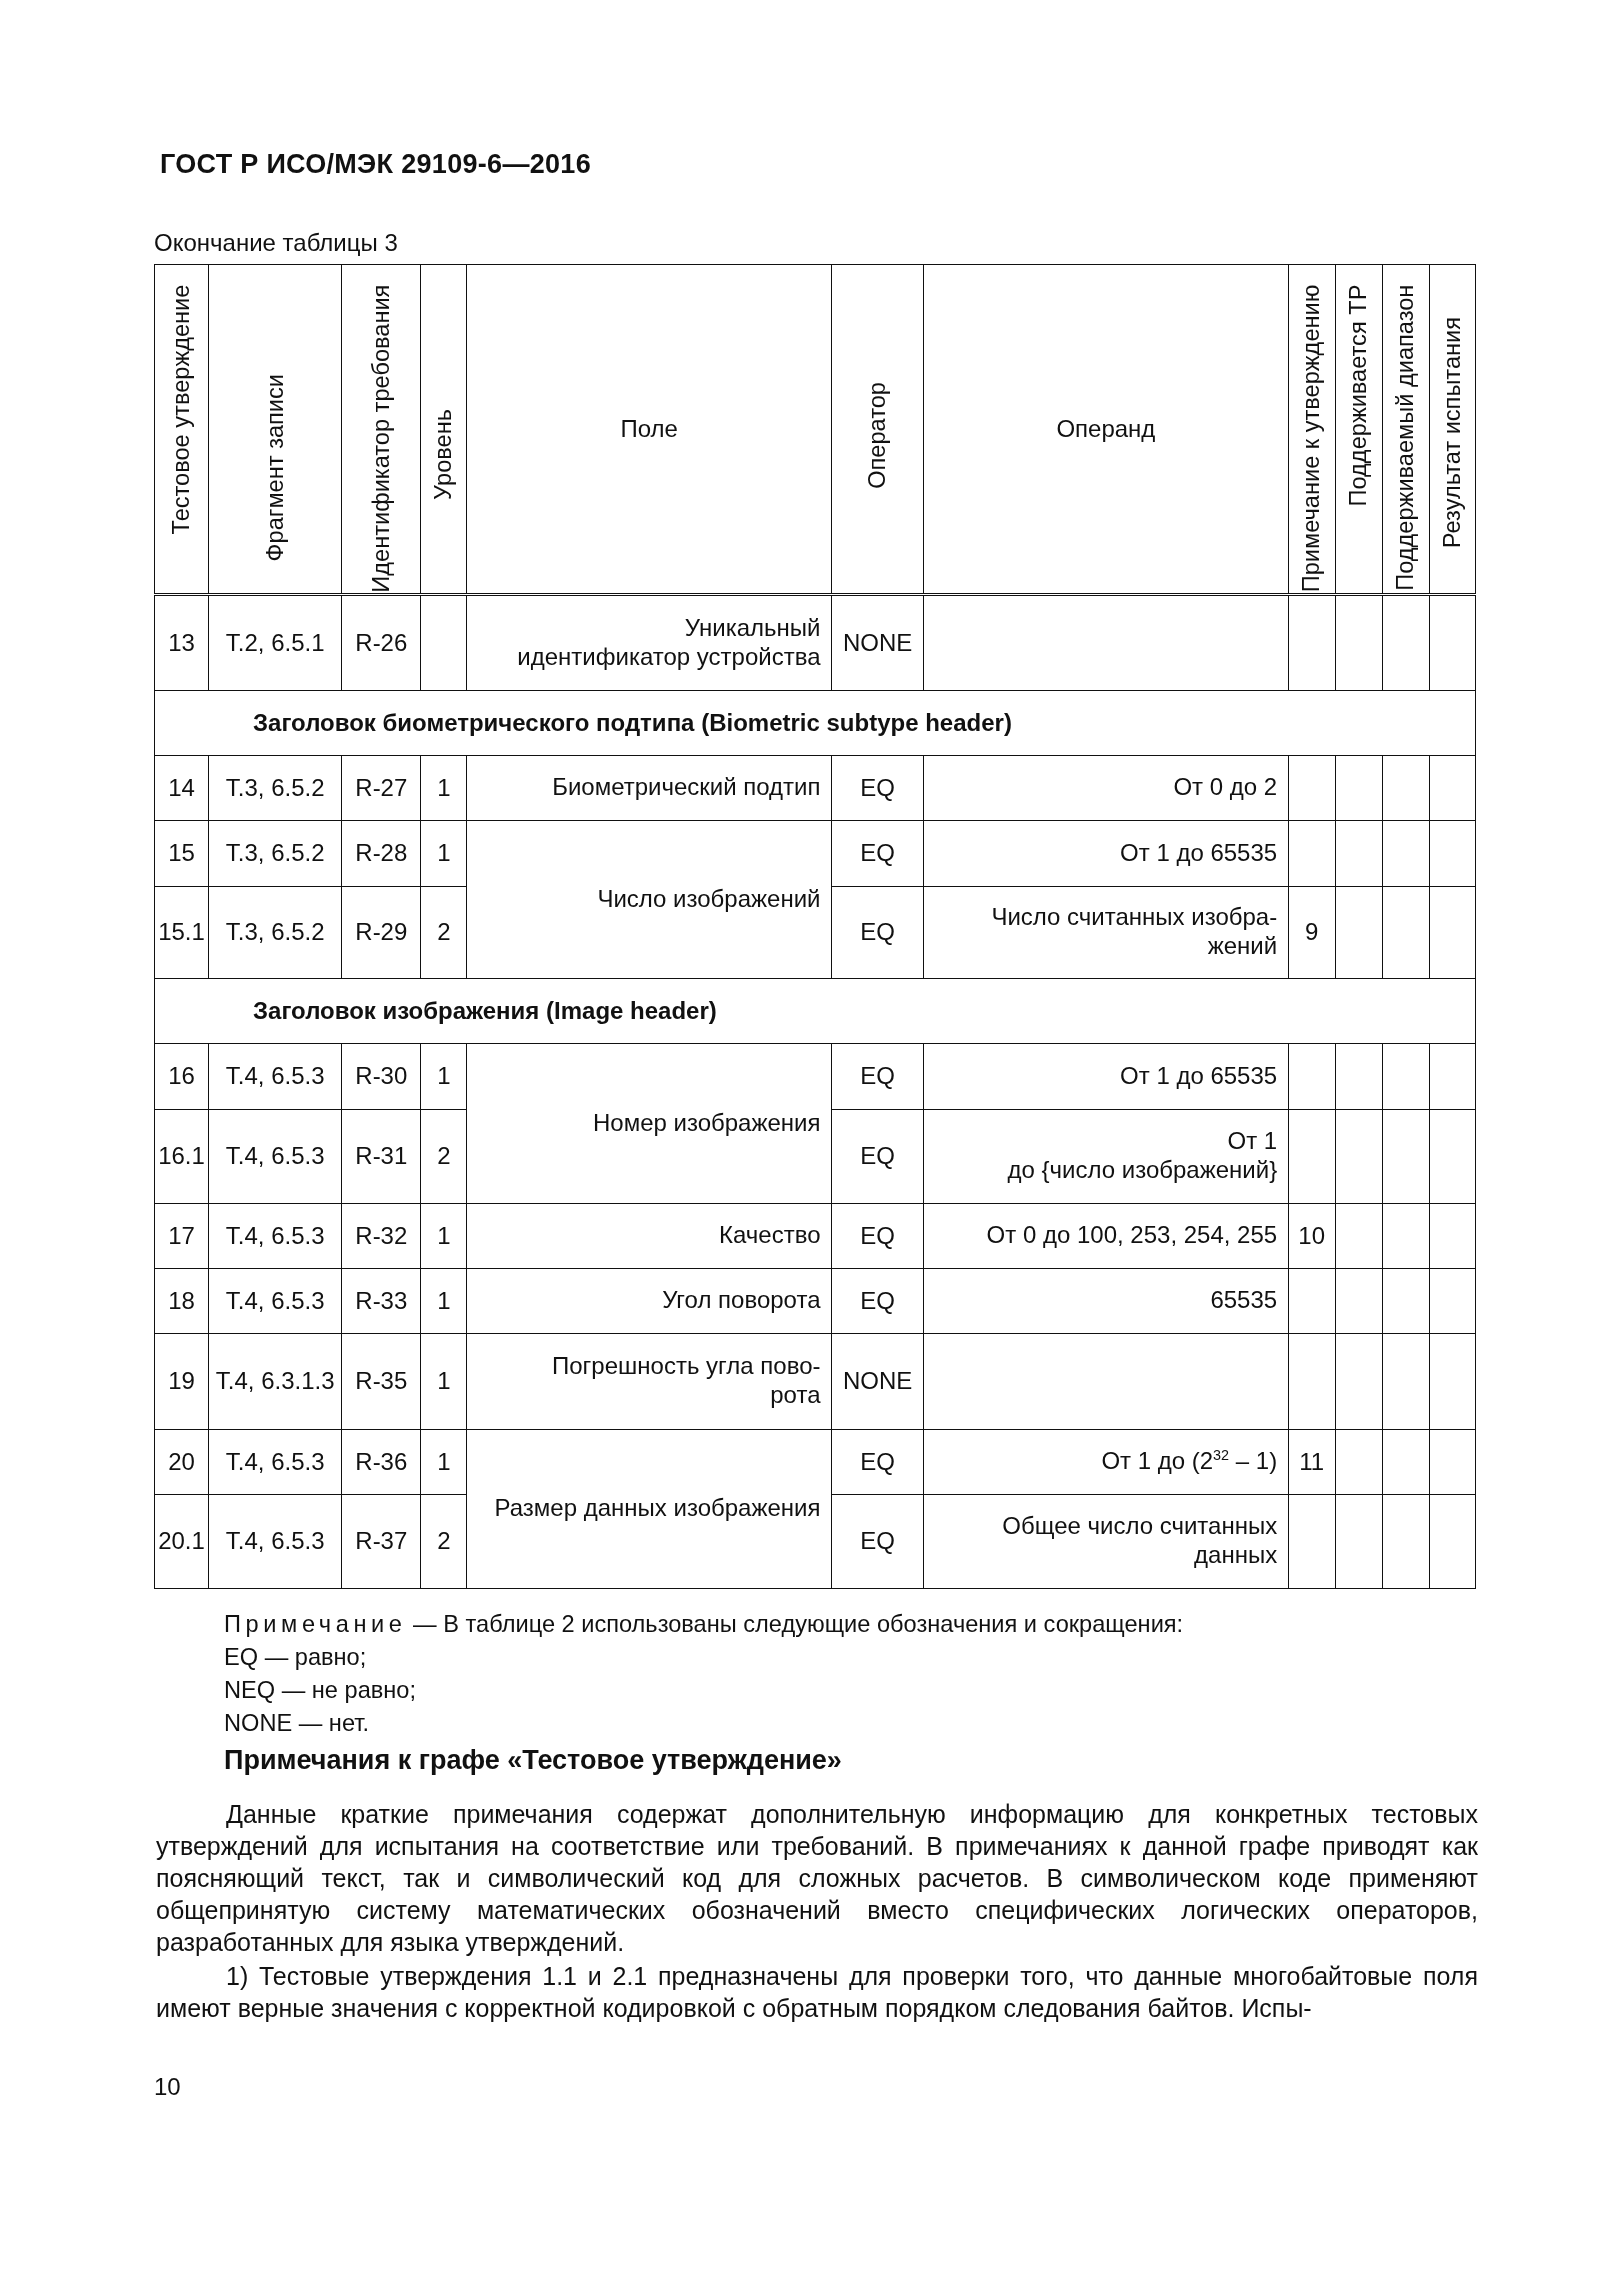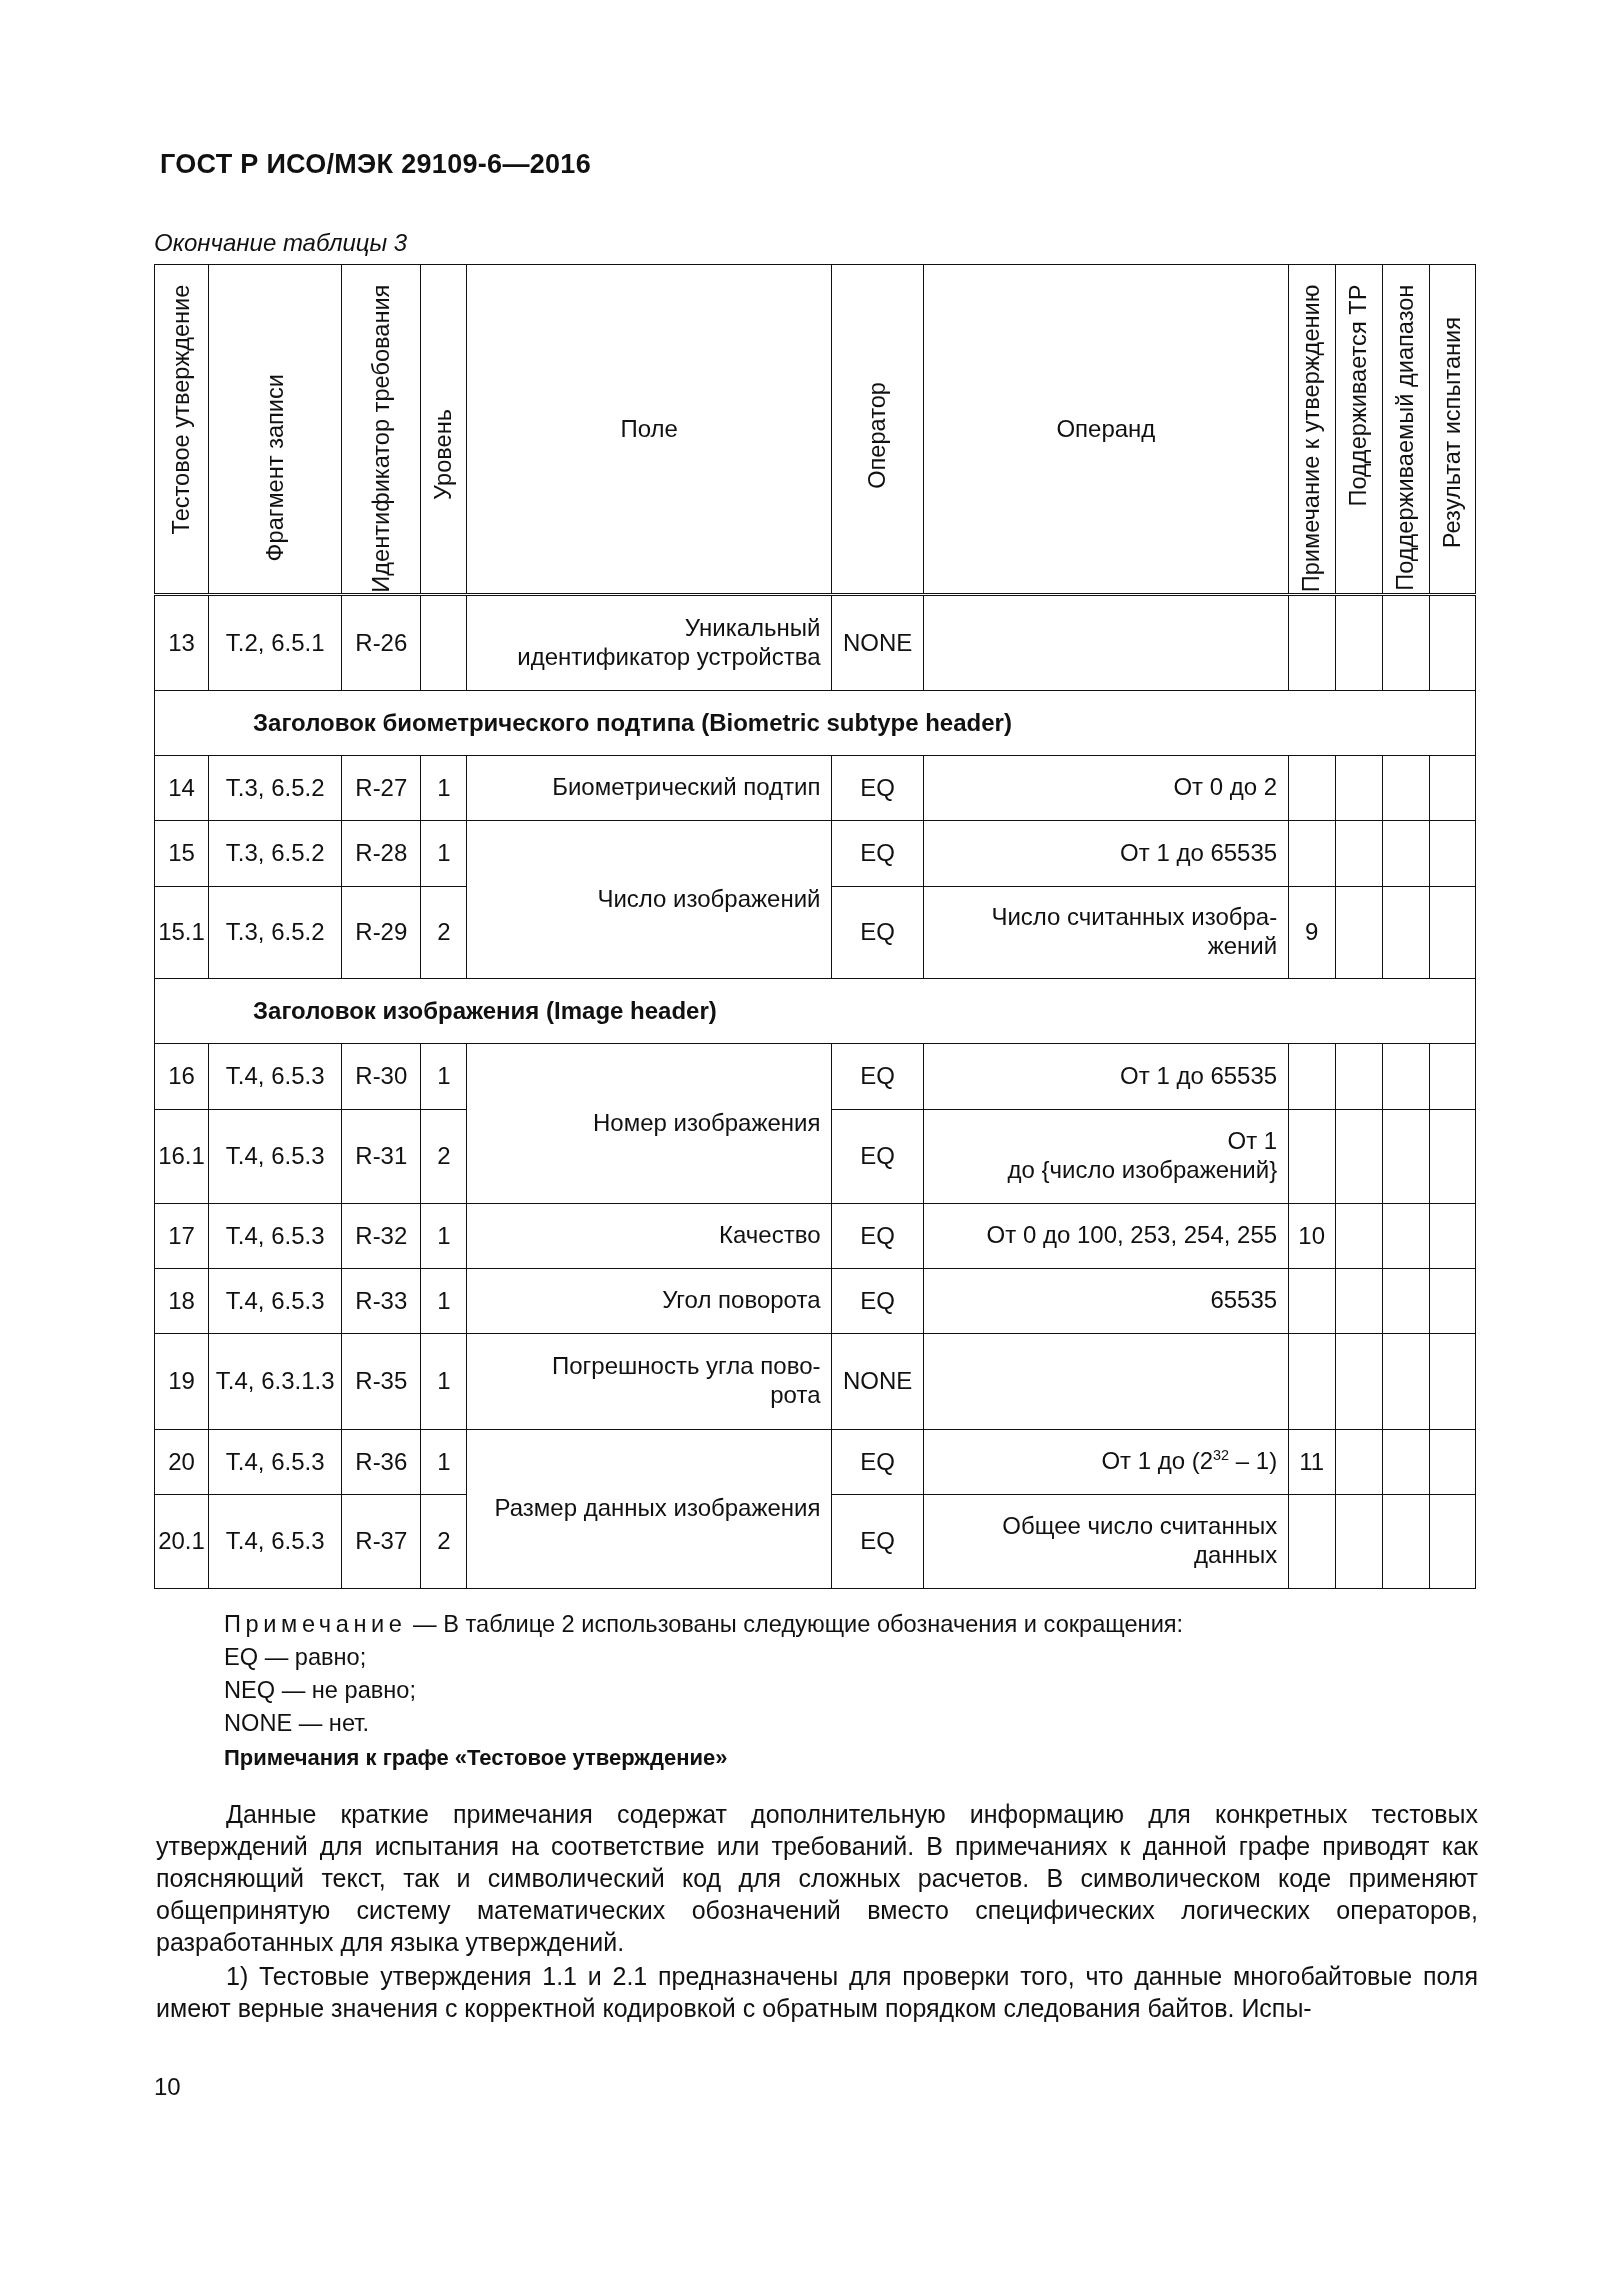--- a/index.html
+++ b/index.html
@@ -1,35 +1,35 @@
 <!DOCTYPE html>
 <html style="font-size:10.5px"><head>
 <meta charset="utf-8">
 <style>
   html, body { margin:0; padding:0; background:#ffffff; }
   body { width:1623px; height:2295px; position:relative; overflow:hidden;
          font-family:"Liberation Sans", sans-serif; color:#111; }
   .doc-header { position:absolute; left:160px; top:149px; font-size:27px; font-weight:bold; letter-spacing:0.3px; }
-  .table-caption { position:absolute; left:154px; top:229px; font-size:24px; font-style:italic; }
+  .table-caption { position:absolute; left:154px; top:229px; font-size:24px; }
   table.main { position:absolute; left:154px; top:264px; border-collapse:collapse; table-layout:fixed; width:1322px; }
   table.main td, table.main th { border:1.6px solid #111; font-size:24px; font-weight:normal; padding:0; vertical-align:middle; }
   table.main thead tr { height:329px; }
   table.main thead th { border-bottom:3.9px double #111; }
   .vert { writing-mode:vertical-rl; transform:rotate(180deg); white-space:nowrap; margin:0 auto; font-size:23.6px; }
   .vert-cell { text-align:center; }
   .vert-top { vertical-align:top !important; }
   .vert-top .vert { padding-bottom:19.6px; }
   .horiz-h { text-align:center; }
   td.c { text-align:center; }
   td.l { text-align:right; padding-left:22px !important; padding-right:10.5px !important; line-height:1.2; }
   tr.section td { font-weight:bold; text-align:left; padding-left:98px !important; font-size:24px; }
   sup { font-size:0.6em; vertical-align:super; line-height:0; }
   .note-block { position:absolute; left:224px; top:1608px; font-size:23.6px; line-height:33px; }
   .note-label { letter-spacing:4.6px; }
-  .subheading { position:absolute; left:224px; top:1745px; font-size:22px; font-weight:bold; }
+  .subheading { position:absolute; left:224px; top:1745px; font-size:27px; font-weight:bold; }
   .para { position:absolute; left:156px; width:1322px; font-size:25px; line-height:32px; text-align:justify; text-indent:70px; margin:0; }
   .page-num { position:absolute; left:154px; top:2073px; font-size:24px; }
 </style>
 </head>
 <body>
 
 <div class="doc-header">ГОСТ Р ИСО/МЭК 29109-6—2016</div>
 <div class="table-caption">Окончание таблицы 3</div>
 
 <table class="main">

